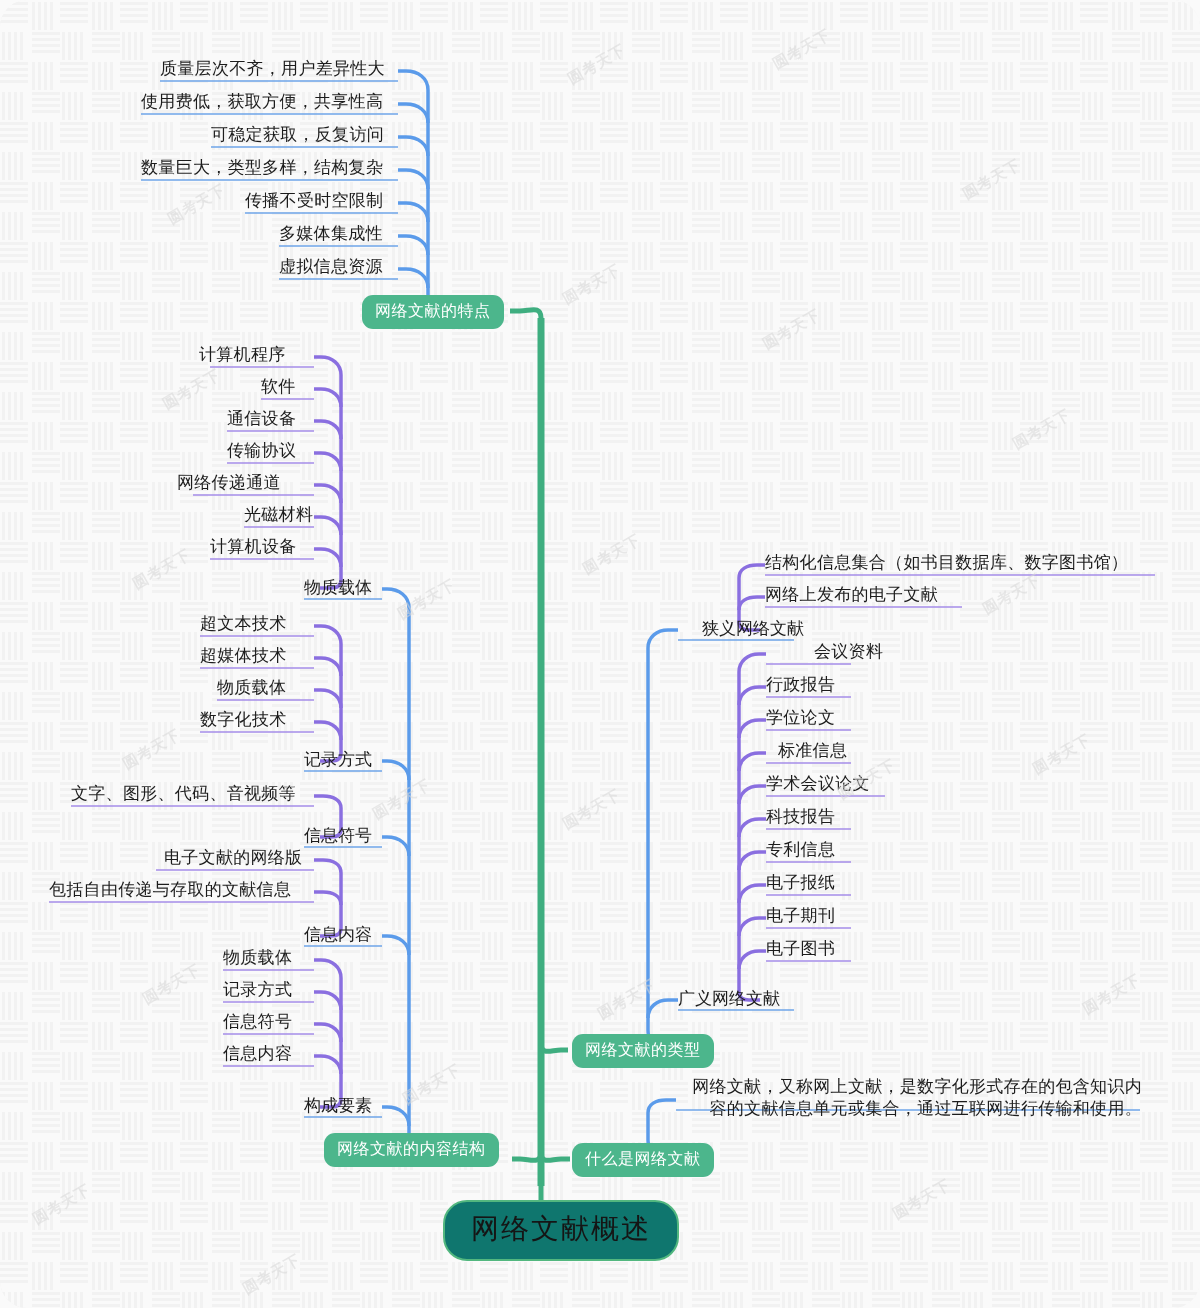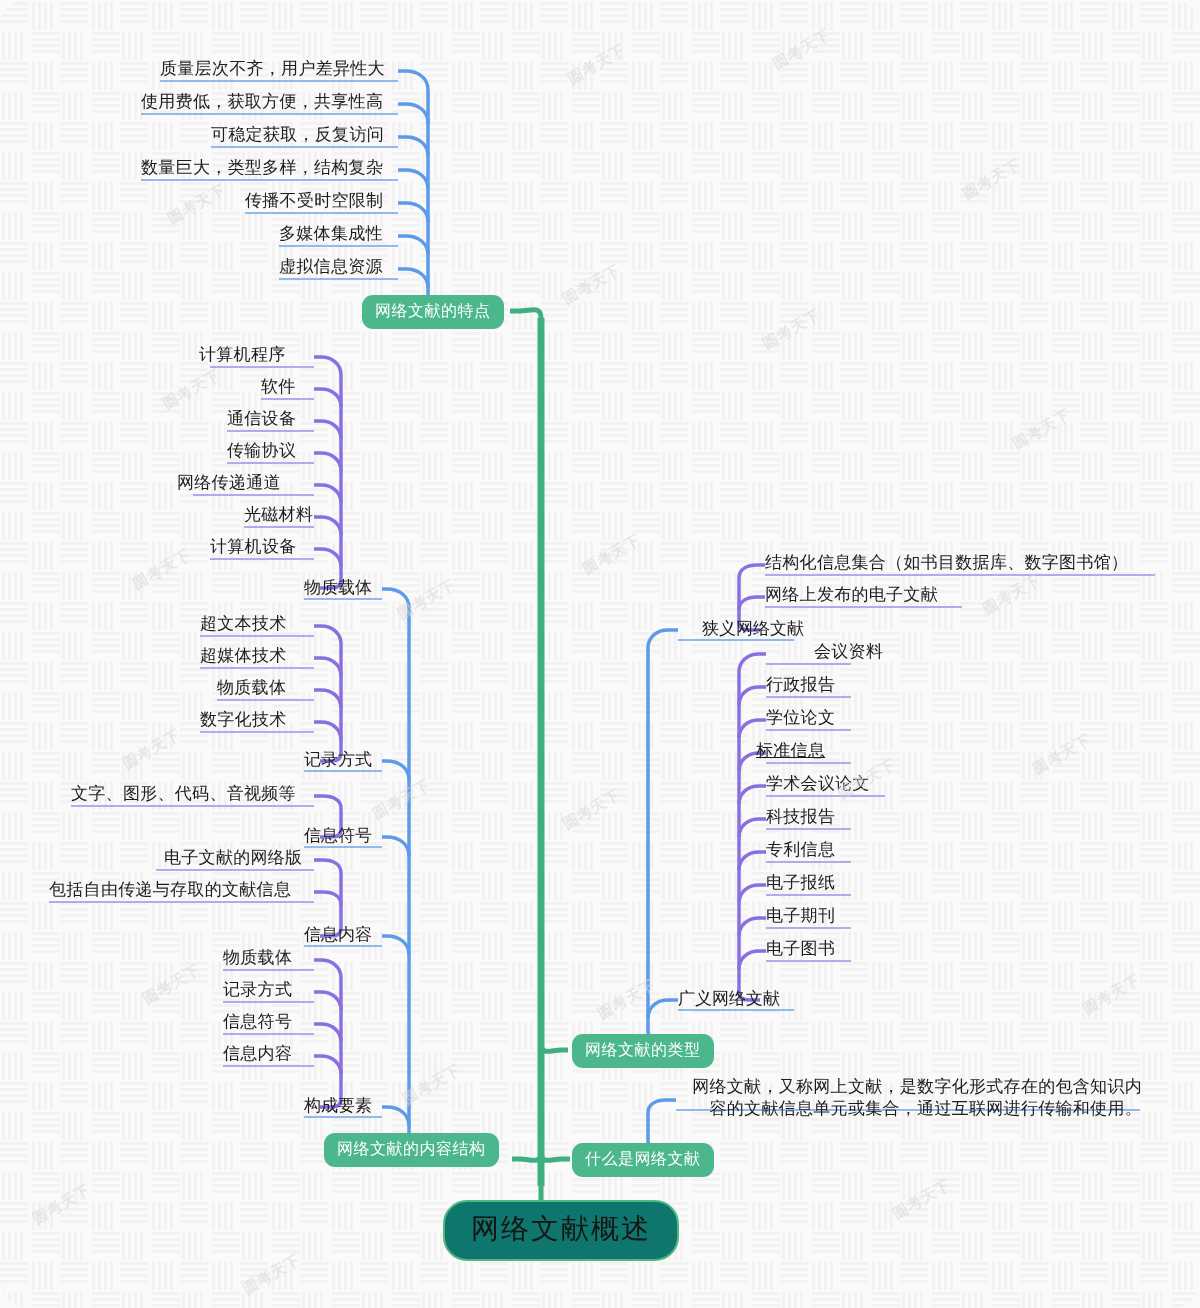--- a/index.html
+++ b/index.html
@@ -324,21 +324,21 @@
 
   <div class="topic" style="left:324px;top:1133px;">网络文献的内容结构</div>
 
   <div class="node-label leaf" style="left:765px;top:552px;">结构化信息集合（如书目数据库、数字图书馆）</div>
   <div class="node-label leaf" style="left:765px;top:584px;">网络上发布的电子文献</div>
   <div class="node-label branch" style="left:678px;top:617px;margin-left:24px;">狭义网络文献</div>
 
   <div class="node-label leaf" style="left:766px;top:641px;margin-left:48px;">会议资料</div>
   <div class="node-label leaf" style="left:766px;top:674px;">行政报告</div>
   <div class="node-label leaf" style="left:766px;top:707px;">学位论文</div>
-  <div class="node-label leaf" style="left:756px;top:740px;text-decoration:underline;">标准信息</div>
+  <div class="node-label leaf" style="left:778px;top:740px;">标准信息</div>
   <div class="node-label leaf" style="left:766px;top:773px;">学术会议论文</div>
   <div class="node-label leaf" style="left:766px;top:806px;">科技报告</div>
   <div class="node-label leaf" style="left:766px;top:839px;">专利信息</div>
   <div class="node-label leaf" style="left:766px;top:872px;">电子报纸</div>
   <div class="node-label leaf" style="left:766px;top:905px;">电子期刊</div>
   <div class="node-label leaf" style="left:766px;top:938px;">电子图书</div>
   <div class="node-label branch" style="left:678px;top:987px;">广义网络文献</div>
 
   <div class="topic" style="left:572px;top:1034px;">网络文献的类型</div>
 

